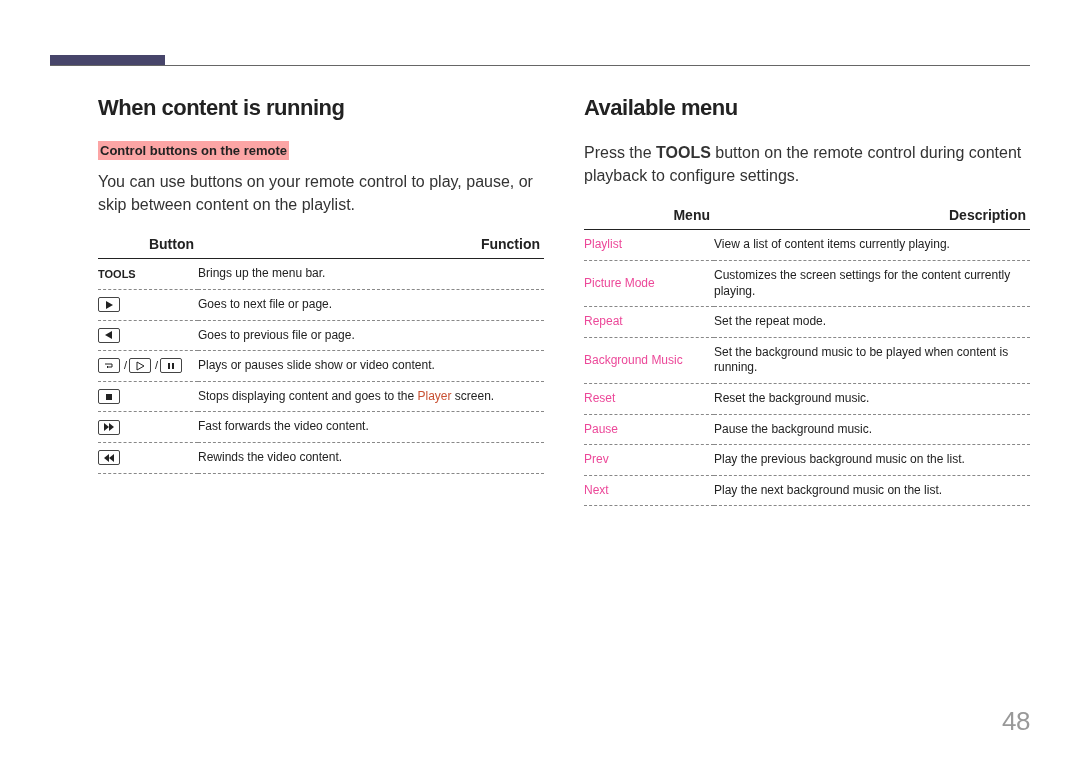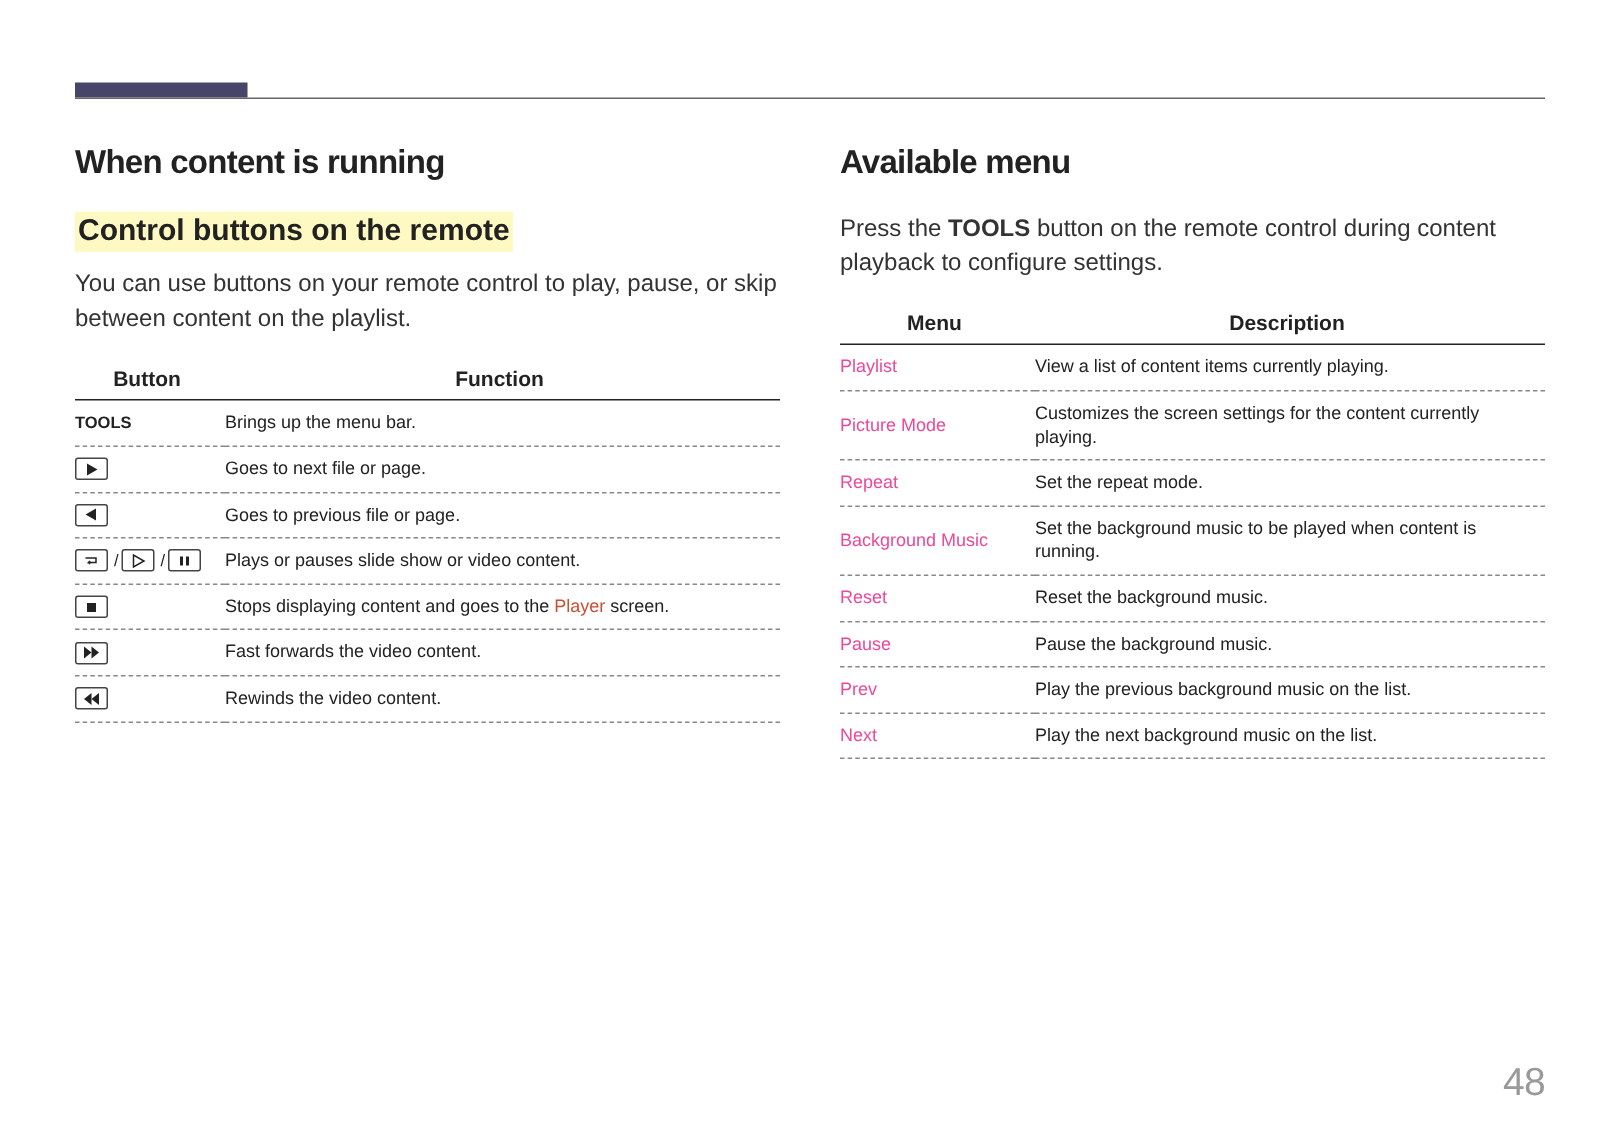--- a/index.html
+++ b/index.html
@@ -6,20 +6,21 @@
   body {
     width: 1080px;
     height: 763px;
     font-family: -apple-system, BlinkMacSystemFont, "Segoe UI", Arial, sans-serif;
     background: #fff;
     color: #222;
     position: relative;
   }
   .page {
     padding: 60px 50px 0 50px;
+    margin-left: 48px;
   }
   .top-rule {
     position: absolute;
     top: 65px;
     left: 50px;
     right: 50px;
     border-top: 1px solid #666;
   }
   .rule-bar {
     position: absolute;
@@ -40,41 +41,41 @@
   }
   h1 {
     font-size: 22px;
     font-weight: 600;
     letter-spacing: -0.5px;
     margin-bottom: 20px;
     color: #222;
   }
   h2.hl {
     display: inline-block;
-    background: #fef9c3;
-    font-size: 20px;
+    background: #fca5a5;
+    font-size: 13px;
     font-weight: 600;
     padding: 2px 2px;
     margin-bottom: 10px;
     color: #222;
   }
   p.intro {
     font-size: 16px;
     line-height: 1.45;
     color: #333;
     margin-bottom: 14px;
   }
   .bold { font-weight: 700; }
   table.tbl {
     width: 100%;
     border-collapse: collapse;
     font-size: 12px;
   }
   table.tbl thead th {
-    text-align: center;
+    text-align: right;
     font-size: 14px;
     font-weight: 600;
     padding: 6px 4px 6px 0;
     border-bottom: 1.5px solid #222;
   }
   table.tbl tbody td {
     padding: 7px 4px 7px 0;
     border-bottom: 1px dashed #888;
     vertical-align: middle;
     line-height: 1.3;

